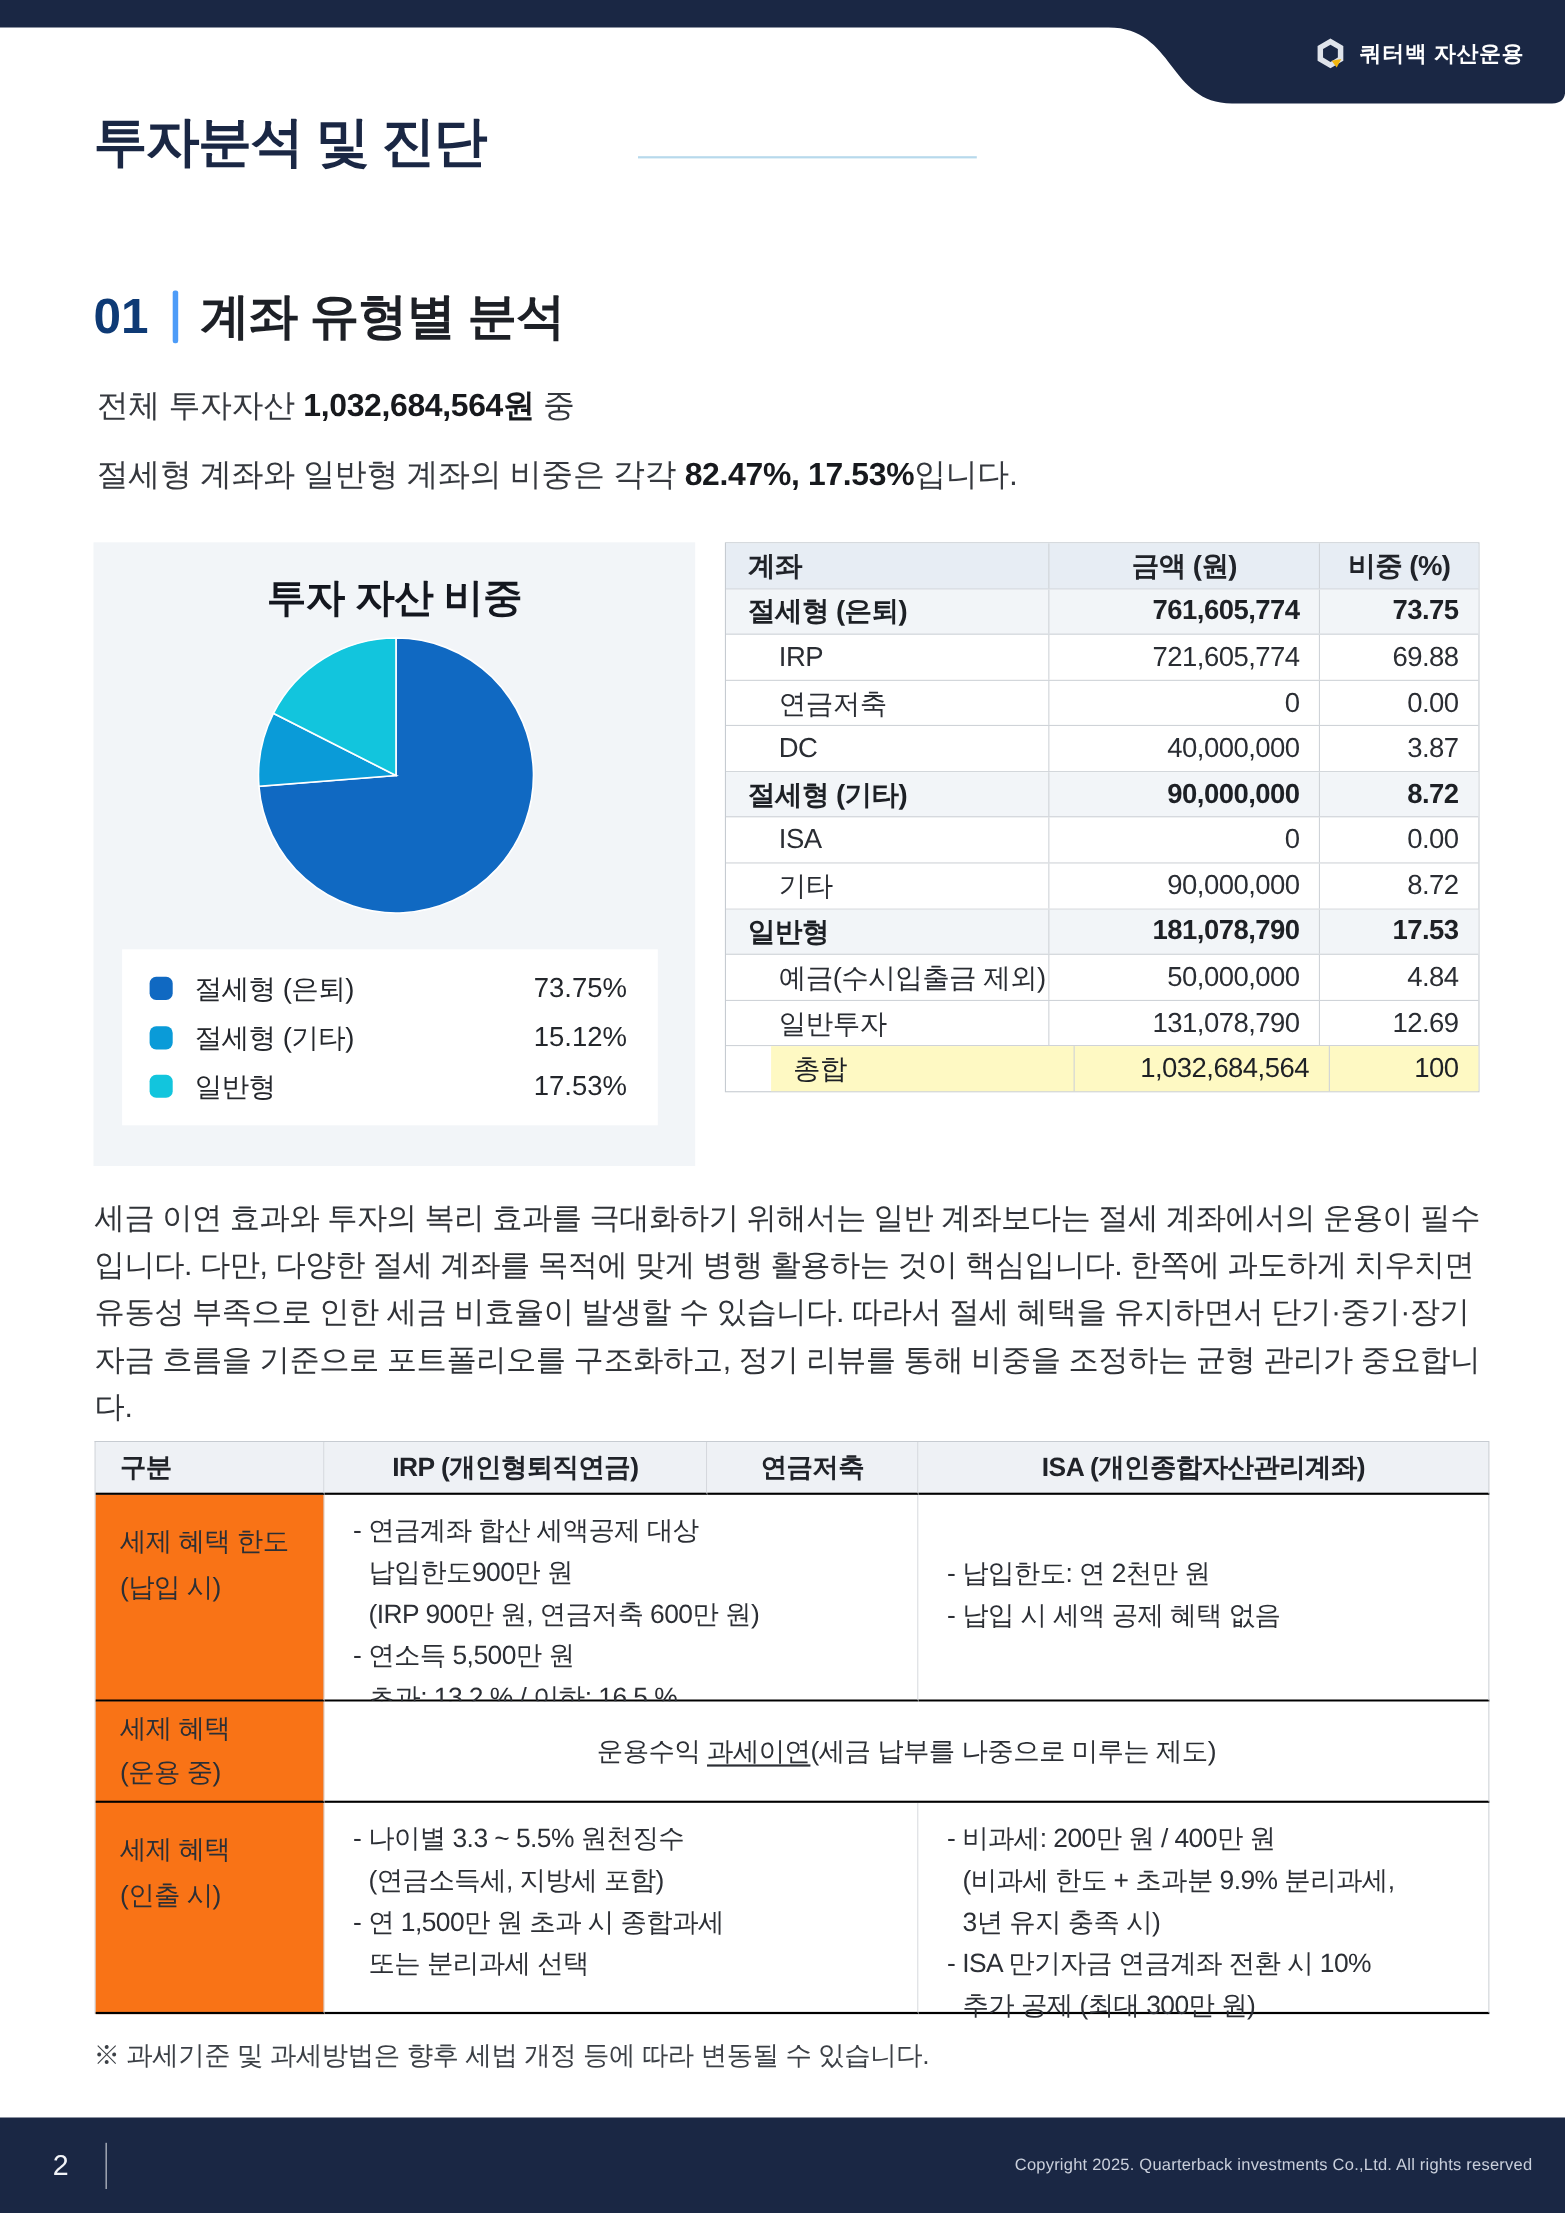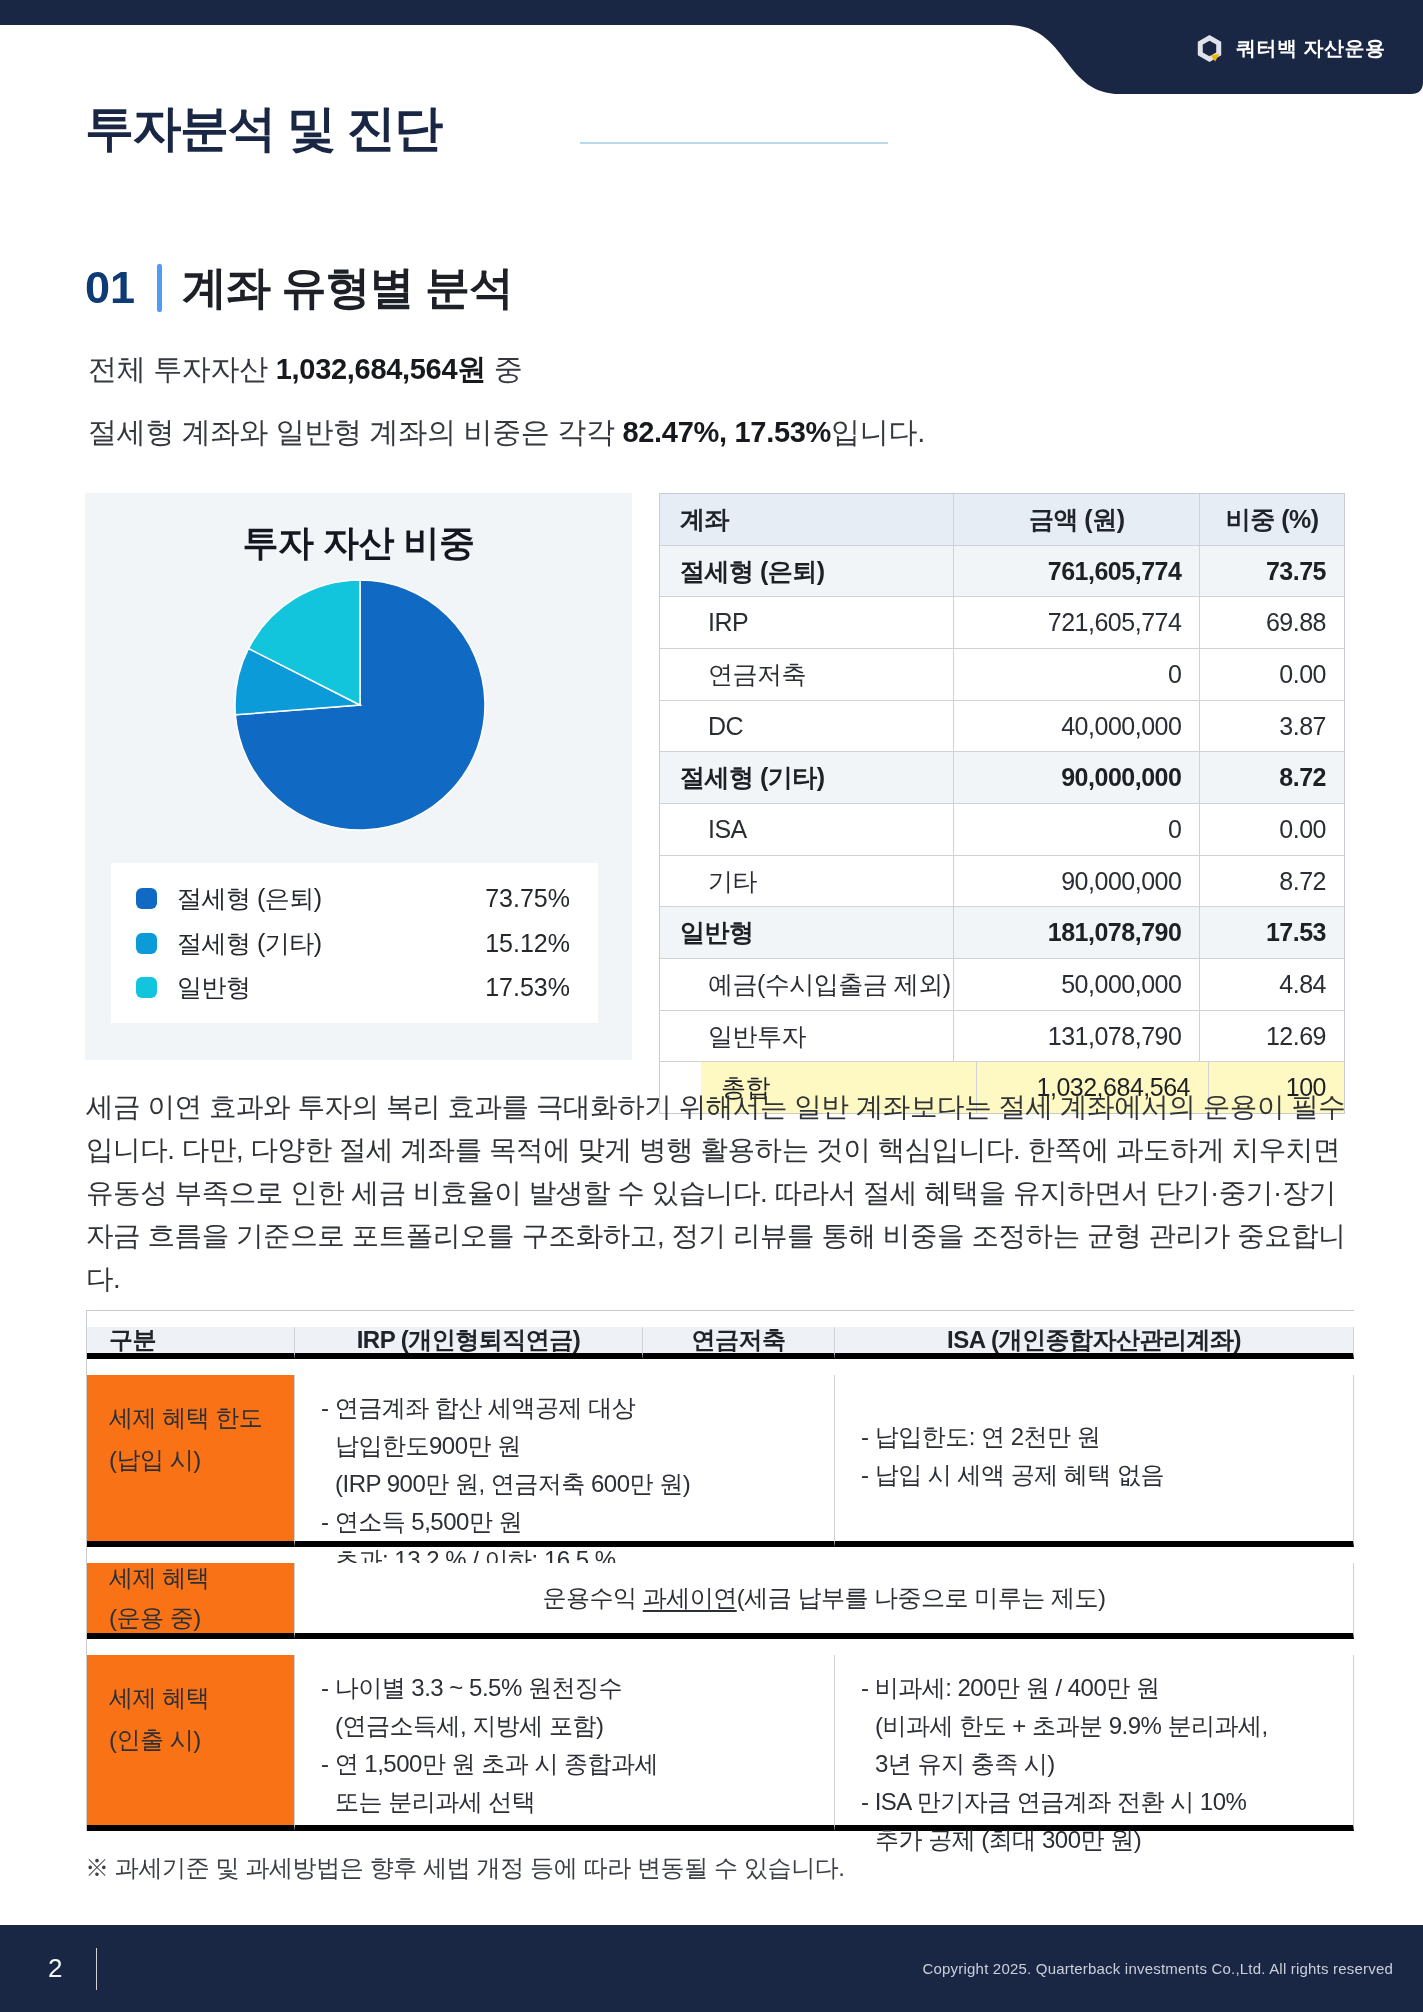--- a/index.html
+++ b/index.html
@@ -29,21 +29,21 @@
   .chart-title{text-align:center;margin:26px 0 0 0;font-size:36px;font-weight:bold;color:#14171f;letter-spacing:-0.5px;}
   .pie-wrap{position:absolute;left:147px;top:84px;width:256px;height:256px;}
   .legend{position:absolute;left:26px;top:370px;width:487px;height:160px;background:#ffffff;
           display:flex;flex-direction:column;justify-content:space-evenly;padding:8px 0;box-sizing:border-box;}
   .legend-row{display:flex;align-items:center;font-size:25px;color:#24272c;}
   .legend-swatch{width:21px;height:21px;border-radius:6px;margin-left:25px;flex:0 0 auto;}
   .legend-label{margin-left:20px;letter-spacing:-0.5px;}
   .legend-pct{margin-left:auto;margin-right:28px;}
 
   
-  .acct-table{position:absolute;left:659px;top:493px;width:686px;height:621px;display:flex;flex-direction:column;
+  .acct-table{position:absolute;left:659px;top:493px;width:686px;height:500px;display:flex;flex-direction:column;
               border:1px solid #c6cbd1;box-sizing:border-box;font-size:25px;color:#2a2d33;background:#fff;}
   .t1-row{flex:1;display:flex;border-bottom:1px solid #cfd3d8;}
   .t1-row:last-child{border-bottom:none;}
   .t1-c{display:flex;align-items:center;box-sizing:border-box;letter-spacing:-0.5px;}
   .c1{width:43%;padding-left:20px;border-right:1px solid #cfd3d8;}
   .c2{width:36%;justify-content:flex-end;padding-right:18px;border-right:1px solid #cfd3d8;}
   .c3{width:21%;justify-content:flex-end;padding-right:18px;}
   .t1-head{background:#e7edf4;font-weight:bold;color:#202329;}
   .t1-head .c2,.t1-head .c3{justify-content:center;padding-right:0;}
   .group{background:#f2f5f8;font-weight:bold;color:#1d2025;}
@@ -52,21 +52,21 @@
 
   
   .paragraph{position:absolute;left:86px;top:1085px;width:1272px;margin:0;font-size:27.5px;
              line-height:43px;color:#303338;letter-spacing:-0.4px;text-align:left;}
 
   
   .tax-table{position:absolute;left:86px;top:1310px;width:1267px;display:grid;
              grid-template-columns:208px 348px 192px 519px;grid-template-rows:48px 188px 92px 192px;
              border-top:1px solid #c6cbd1;border-left:1px solid #c6cbd1;
              font-size:24px;color:#2c2f35;box-sizing:content-box;}
-  .tt-cell{border-right:1px solid #cfd3d8;border-bottom:6px solid #000000;box-sizing:border-box;letter-spacing:-0.5px;margin-top:16px;}
+  .tt-cell{border-right:1px solid #cfd3d8;border-bottom:2px solid #000000;box-sizing:border-box;letter-spacing:-0.5px;}
   .tt-h{background:#eef1f5;font-weight:bold;display:flex;align-items:center;justify-content:center;color:#202329;}
   .tt-h.first{justify-content:flex-start;padding-left:22px;}
   .tt-label{background:#f97316;padding:22px 0 0 22px;line-height:42px;}
   .tt-label.vcenter{display:flex;flex-direction:column;justify-content:center;padding-top:0;line-height:40px;}
   .tt-body{background:#ffffff;padding:16px 18px 0 26px;line-height:34px;}
   .tt-body.vcenter{display:flex;flex-direction:column;justify-content:center;padding-top:0;}
   .tt-body .line{margin-bottom:4px;}
   .cont{padding-left:14px;}
   .tt-merged{background:#ffffff;display:flex;align-items:center;justify-content:center;}
   .span2{grid-column:span 2;}

